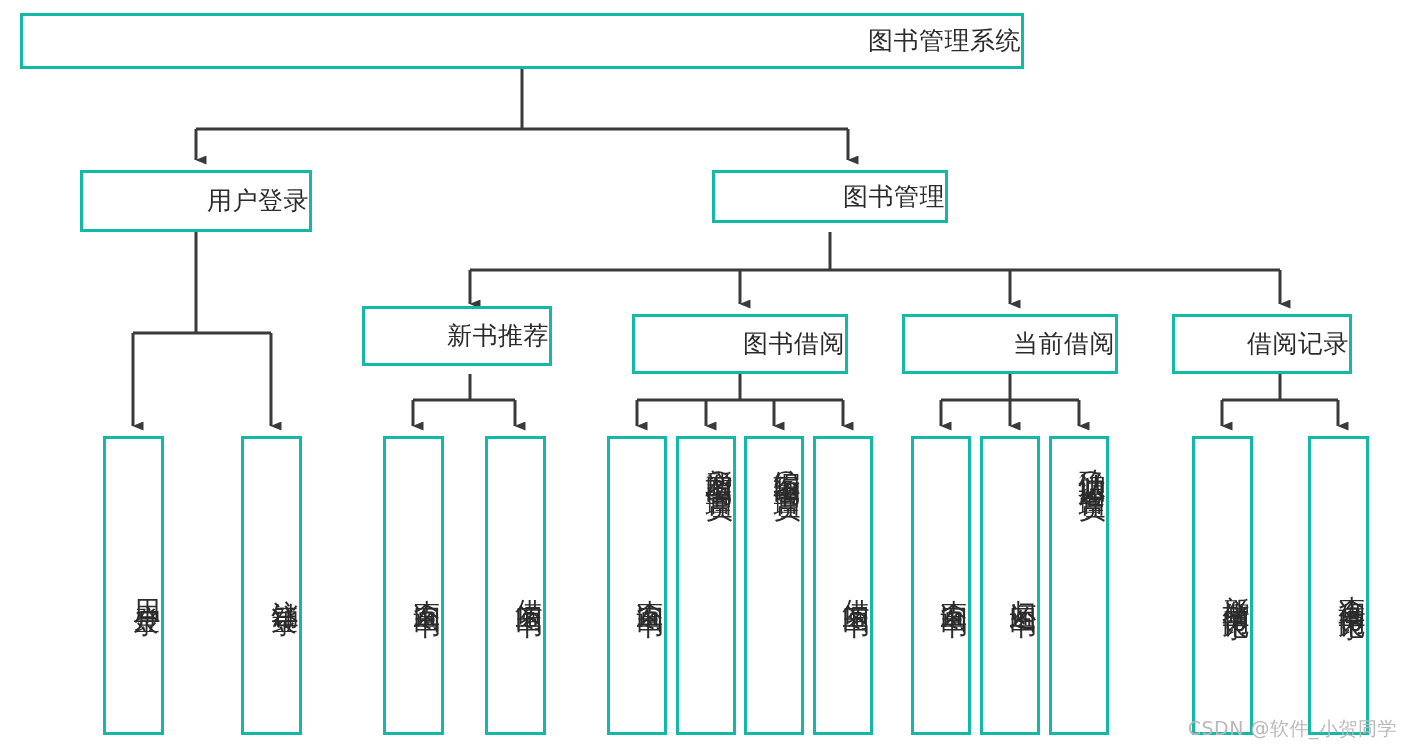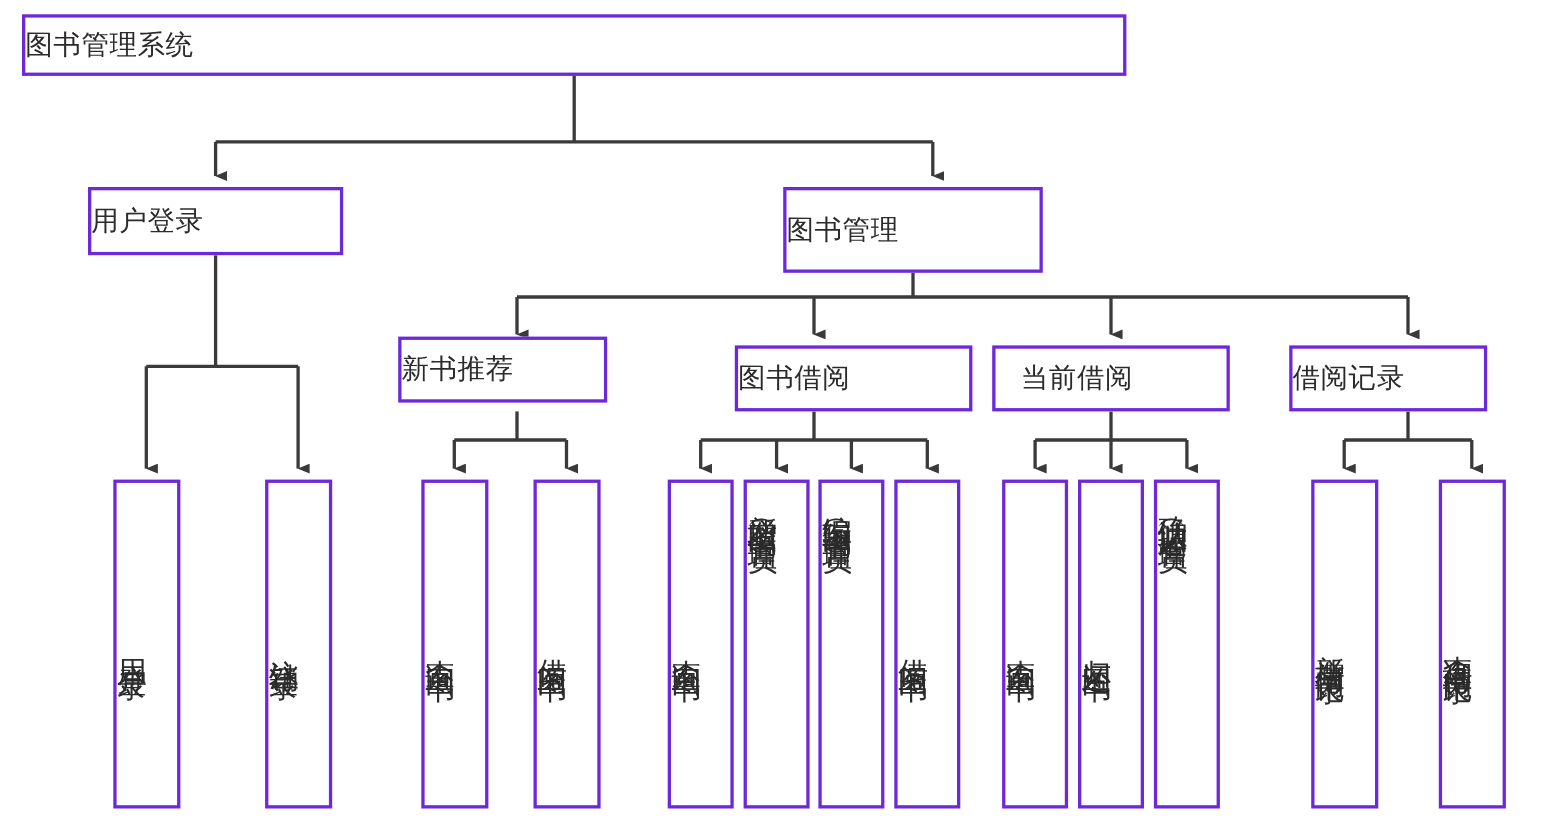--- a/index.html
+++ b/index.html
@@ -21,25 +21,25 @@
     position: absolute;
     left: 0;
     top: 0;
     width: 1405px;
     height: 747px;
     pointer-events: none;
   }
   .node {
     position: absolute;
     box-sizing: border-box;
-    border: 3px solid #6d28d9;
+    border: 3px solid #14b8a6;
     background: #ffffff;
     display: flex;
     align-items: center;
-    justify-content: flex-start;
+    justify-content: flex-end;
     color: #2b2b2b;
   }
   .node .label {
     display: block;
     text-align: center;
     line-height: 1.18;
     white-space: pre;
   }
   .node.horiz .label {
     font-size: 25px;
@@ -126,28 +126,28 @@
     </g>
   </svg>
 
   <div class="node horiz" style="left:20px; top:13px; width:1004px; height:56px;">
     <span class="label">图书管理系统</span>
   </div>
 
   <div class="node horiz" style="left:80px; top:170px; width:232px; height:62px;">
     <span class="label">用户登录</span>
   </div>
-  <div class="node horiz" style="left:712px; top:170px; width:236px; height:78px;">
+  <div class="node horiz" style="left:712px; top:170px; width:236px; height:53px;">
     <span class="label">图书管理</span>
   </div>
 
   <div class="node horiz" style="left:362px; top:306px; width:190px; height:60px;">
     <span class="label">新书推荐</span>
   </div>
-  <div class="node horiz" style="left:668px; top:314px; width:216px; height:60px;">
+  <div class="node horiz" style="left:632px; top:314px; width:216px; height:60px;">
     <span class="label">图书借阅</span>
   </div>
   <div class="node horiz" style="left:902px; top:314px; width:216px; height:60px;padding-left:23px;">
     <span class="label">当前借阅</span>
   </div>
   <div class="node horiz" style="left:1172px; top:314px; width:180px; height:60px;">
     <span class="label">借阅记录</span>
   </div>
 
   <div class="node vert center" style="left:103px; top:436px; width:61px; height:299px;">
@@ -187,14 +187,15 @@
     <span class="label">确认归还（管理员）</span>
   </div>
 
   <div class="node vert center" style="left:1192px; top:436px; width:61px; height:299px;">
     <span class="label">新增借阅记录</span>
   </div>
   <div class="node vert center" style="left:1308px; top:436px; width:61px; height:299px;">
     <span class="label">查询借阅记录</span>
   </div>
 
+  <div class="watermark">CSDN @软件_小贺同学</div>
 
 </div>
 
 </body></html>

